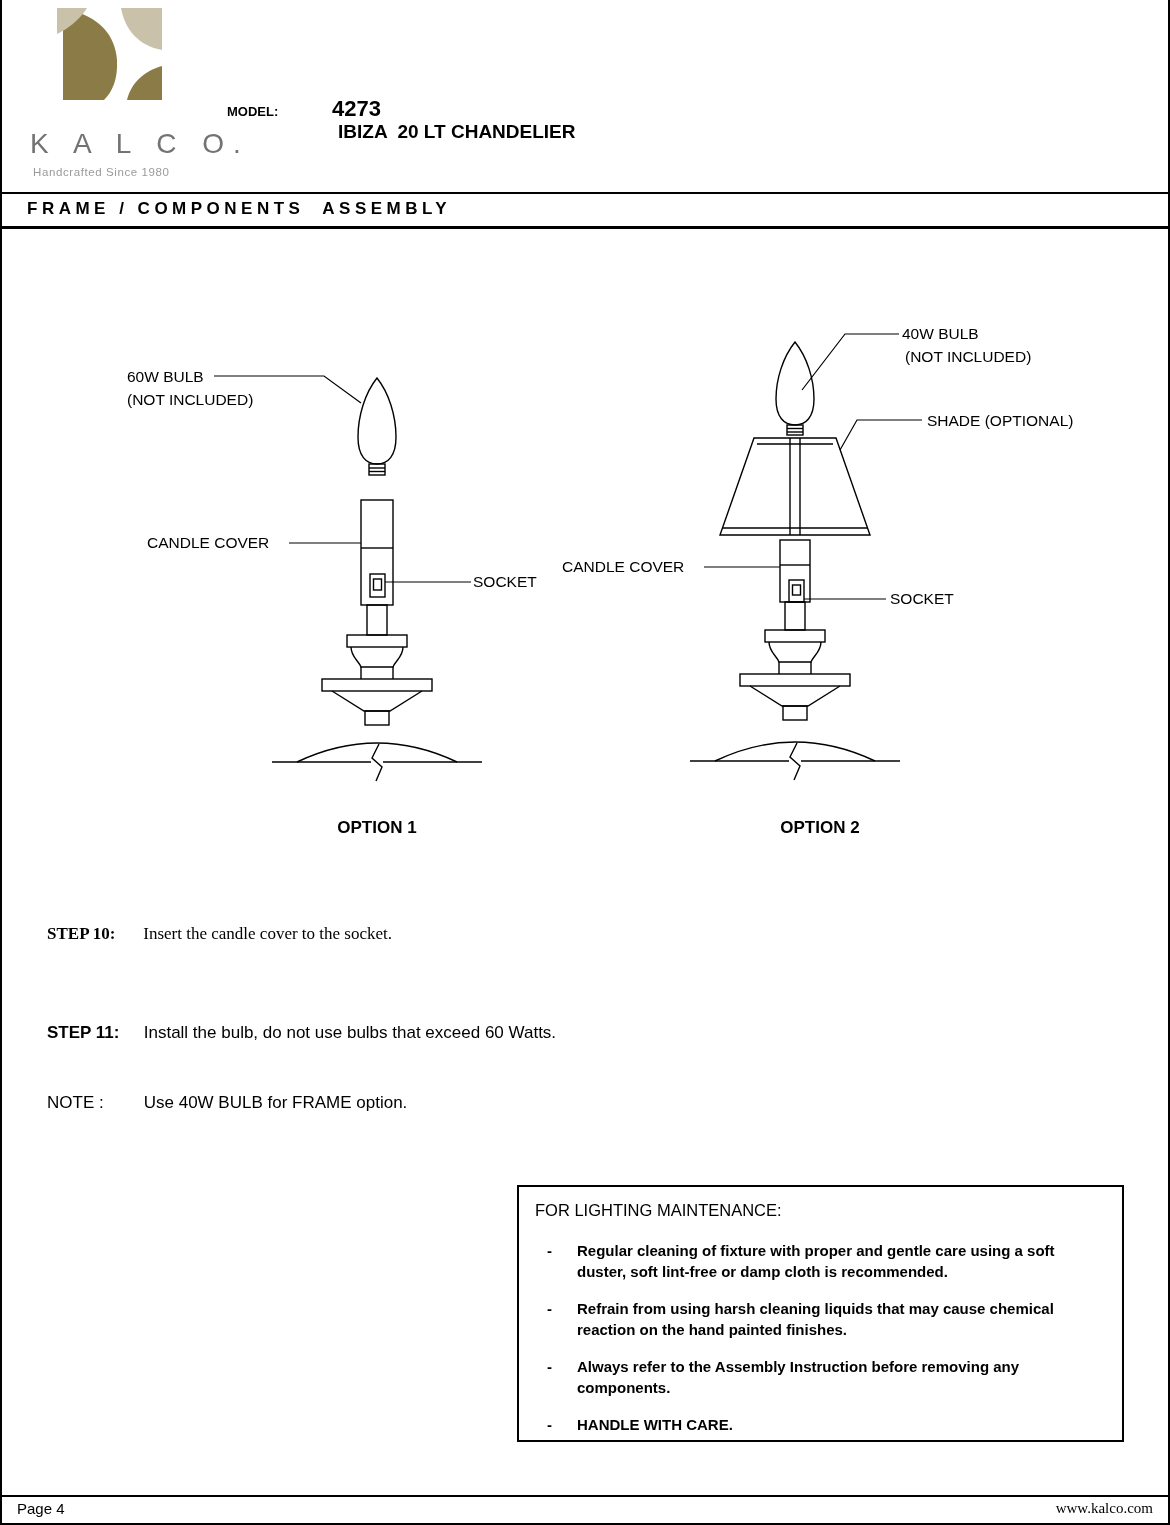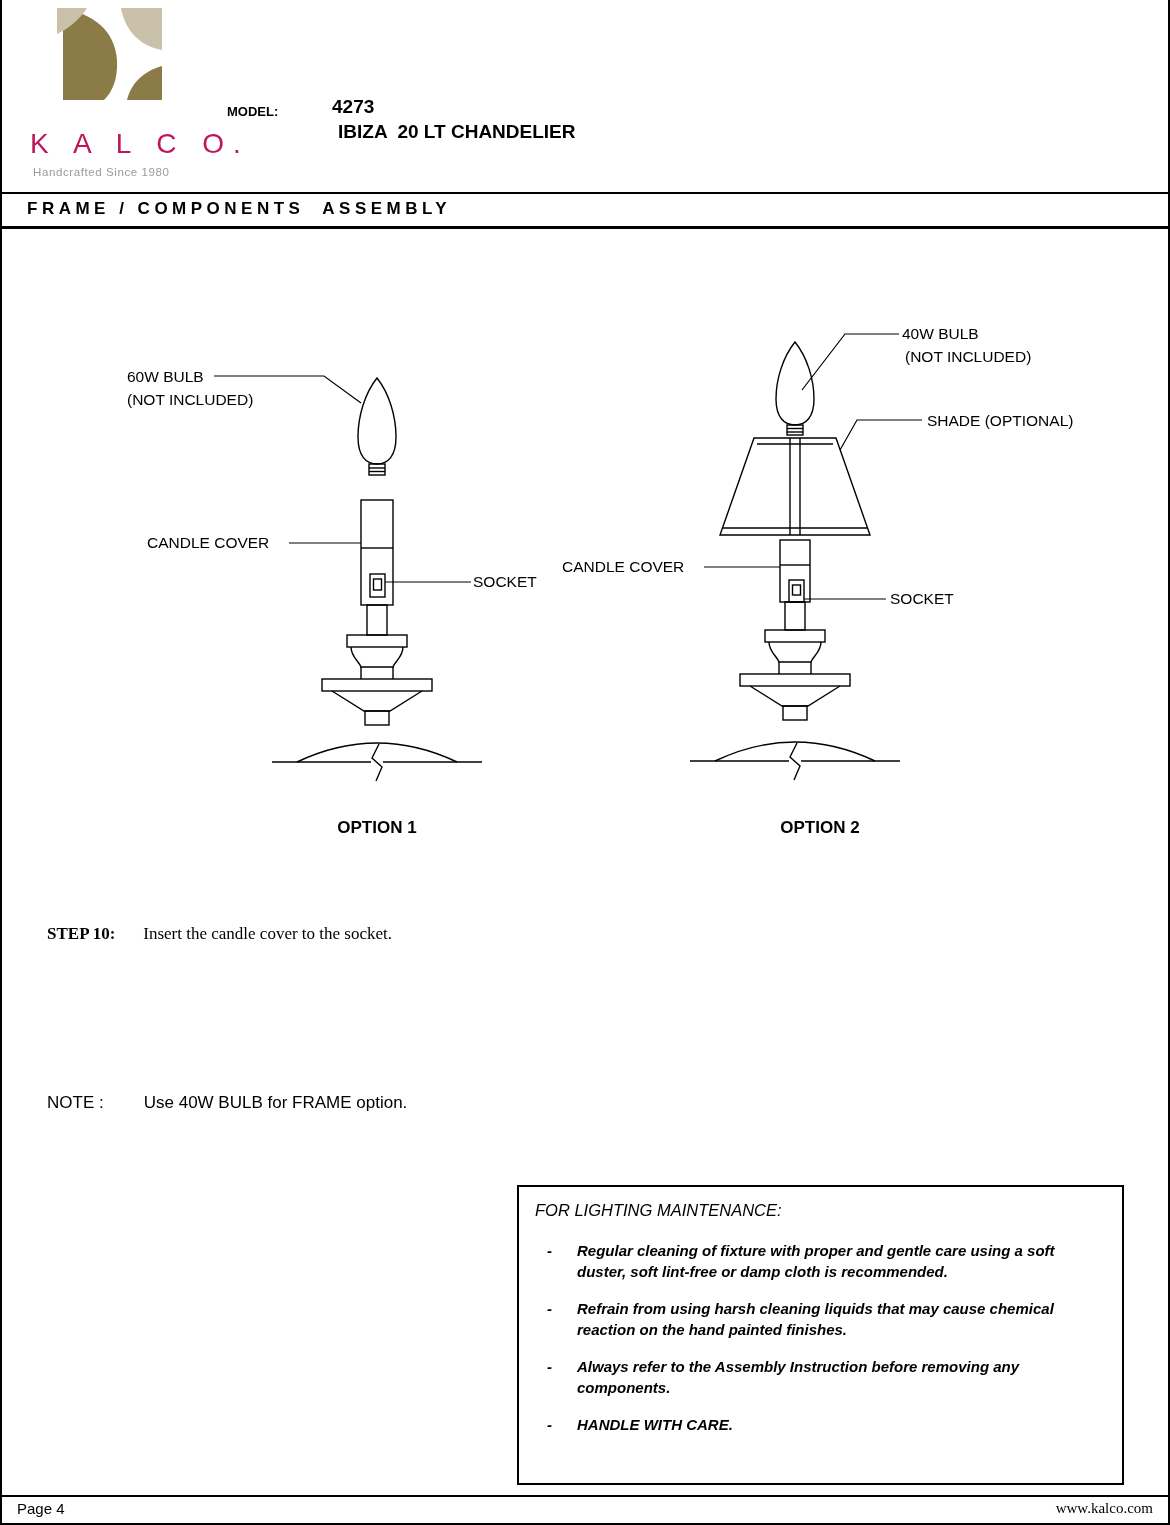--- a/index.html
+++ b/index.html
@@ -5,44 +5,44 @@
   * { margin:0; padding:0; box-sizing:border-box; }
   html,body { background:#fff; }
   body { font-family:"Liberation Sans", sans-serif; color:#000; }
   .page {
     position:relative; width:1170px; height:1525px; background:#fff;
     border-left:2px solid #000; border-right:2px solid #000; border-bottom:2px solid #000;
     overflow:hidden;
   }
   
   .logo-box { position:absolute; left:55px; top:8px; }
-  .brand-name { position:absolute; left:28px; top:128px; font-size:28px; letter-spacing:9px; color:#be185d; white-space:pre; }
+  .brand-name { position:absolute; left:28px; top:128px; font-size:28px; letter-spacing:9px; color:#737373; white-space:pre; }
   .brand-tagline { position:absolute; left:31px; top:166px; font-size:11.5px; letter-spacing:0.6px; color:#9a9a9a; }
   .doc-title { position:absolute; left:225px; top:42px; font-size:31px; font-weight:bold; letter-spacing:0.5px; }
   .model-label { position:absolute; left:225px; top:104px; font-size:13px; font-weight:bold; }
-  .model-number { position:absolute; left:330px; top:96px; font-size:19px; font-weight:bold; }
+  .model-number { position:absolute; left:330px; top:96px; font-size:22px; font-weight:bold; }
   .model-name { position:absolute; left:336px; top:121px; font-size:19px; font-weight:bold; white-space:pre; }
   .header-rule { position:absolute; left:0; right:0; top:192px; height:2px; background:#000; }
   .section-title { position:absolute; left:25px; top:199px; font-size:17px; font-weight:bold; letter-spacing:4.5px; white-space:pre; }
   .section-rule { position:absolute; left:0; right:0; top:226px; height:3px; background:#000; }
   
   .diagram { position:absolute; left:0; top:230px; }
   .diagram text { font-family:"Liberation Sans", sans-serif; font-size:15.5px; fill:#000; }
   .diagram text.caption { font-size:17px; font-weight:bold; text-anchor:middle; }
   
   .step-row { position:absolute; left:45px; font-size:17px; }
   .step-row .lbl { display:inline-block; width:92px; font-weight:bold; }
   .step-row.note .lbl { font-weight:normal; }
   .step-10 { top:924px;font-family:Liberation Serif, serif; }
   .step-11 { top:1023px; }
   .note-row { top:1093px; }
   
   .maint-box {
-    position:absolute; left:515px; top:1185px; width:607px; height:300px;
-    border:2px solid #000; padding:14px 16px;font-style:italic;
+    position:absolute; left:515px; top:1185px; width:607px; height:257px;
+    border:2px solid #000; padding:14px 16px;
   }
   .maint-title { font-size:16.5px; margin-bottom:20px; }
   .maint-item { display:flex; margin-bottom:16px; font-weight:bold; font-size:15px; line-height:1.4; }
   .maint-item .dash { width:42px; flex:0 0 42px; padding-left:12px; }
   .maint-item .txt { width:530px; }
   
   .footer-rule { position:absolute; left:0; right:0; top:1495px; height:2px; background:#000; }
   .footer-page { position:absolute; left:15px; top:1500px; font-size:15px; }
   .footer-site { position:absolute; right:15px; top:1500px; font-size:15px; font-family:"Liberation Serif", serif;margin-left:10px; }
 </style>
@@ -162,20 +162,24 @@
     <text x="925" y="196">SHADE (OPTIONAL)</text>
     <text x="560" y="342">CANDLE COVER</text>
     <text x="888" y="374">SOCKET</text>
     <text class="caption" x="818" y="603">OPTION 2</text>
   </svg>
 
   <div class="step-row step-10">
     <span class="lbl">STEP 10:</span>
     <span class="txt">Insert the candle cover to the socket.</span>
   </div>
+  <div class="step-row step-11">
+    <span class="lbl">STEP 11:</span>
+    <span class="txt">Install the bulb, do not use bulbs that exceed 60 Watts.</span>
+  </div>
   <div class="step-row note note-row">
     <span class="lbl">NOTE :</span>
     <span class="txt">Use 40W BULB for FRAME option.</span>
   </div>
 
   <div class="maint-box">
     <div class="maint-title">FOR LIGHTING MAINTENANCE:</div>
     <div class="maint-item">
       <span class="dash">-</span>
       <span class="txt">Regular cleaning of fixture with proper and gentle care using a soft duster, soft lint-free or damp cloth is recommended.</span>

